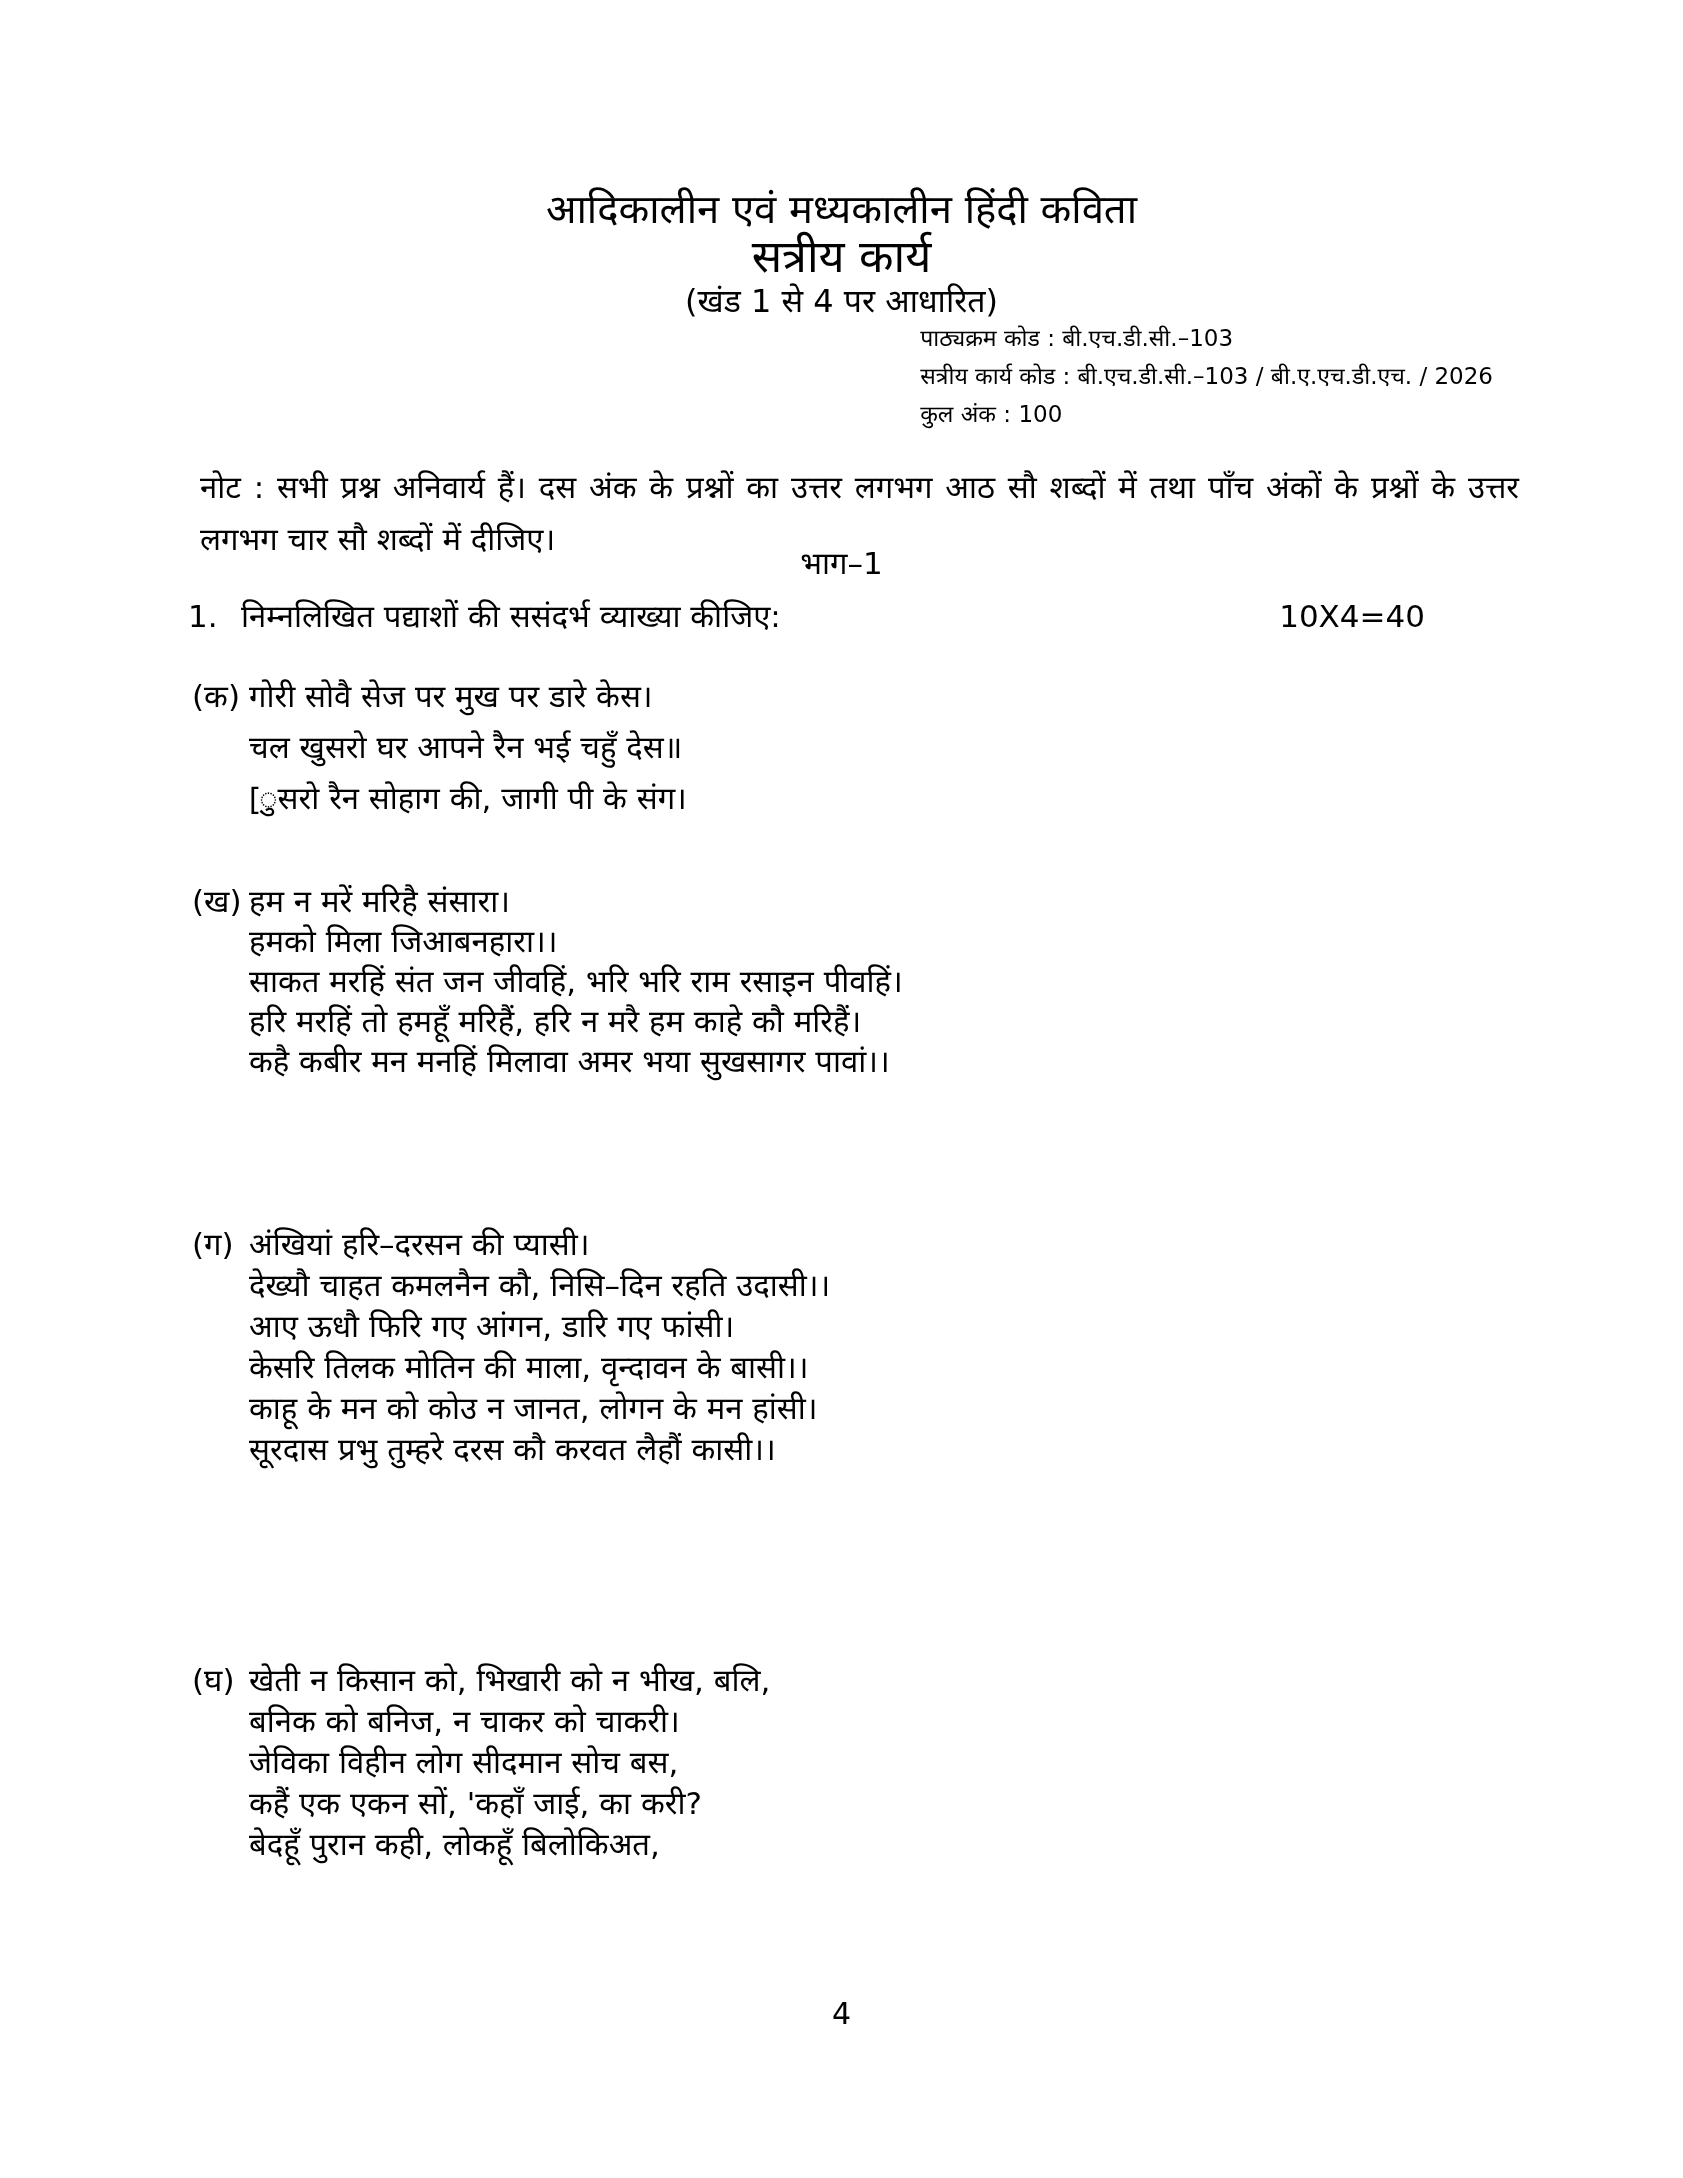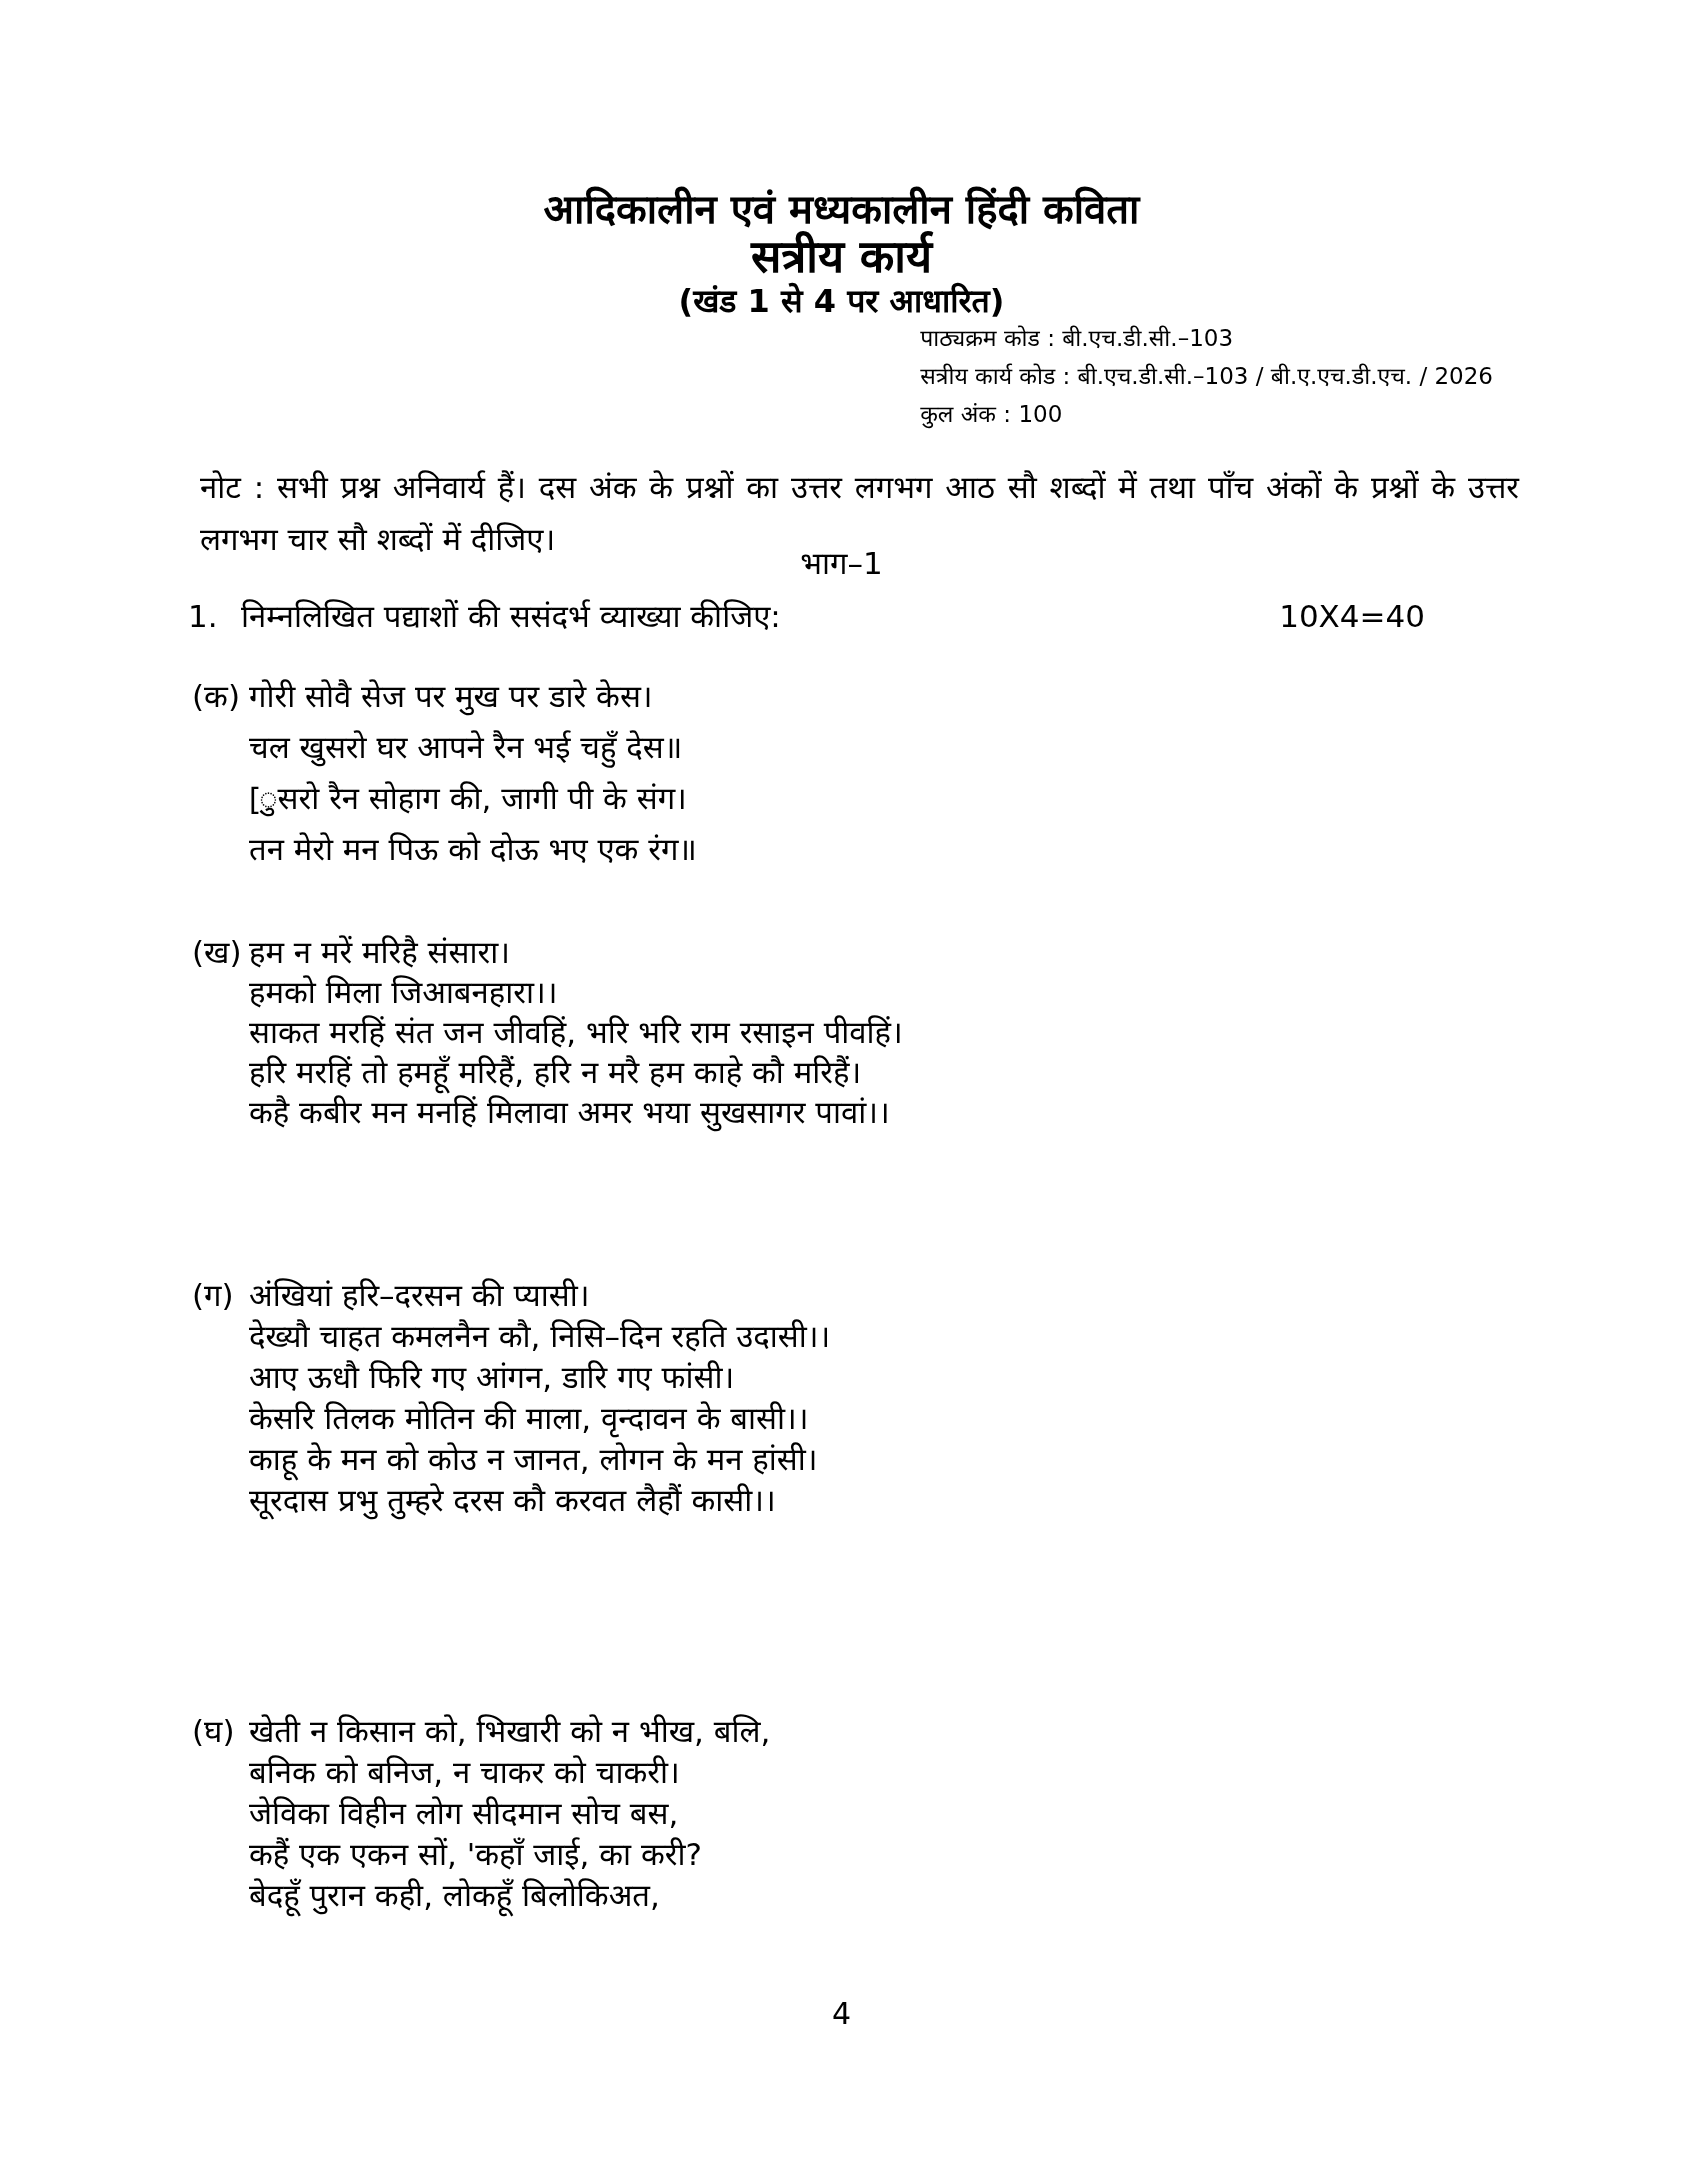--- a/index.html
+++ b/index.html
@@ -2,21 +2,21 @@
 <html><head>
 <meta charset="utf-8">
 <style>
   html,body { margin:0; padding:0; background:#e8e8e8; }
   .page {
     position:relative; width:1683px; height:2178px; margin:0 auto;
     background:#ffffff; color:#000000;
     font-family:"DejaVu Sans","Liberation Sans",sans-serif;
     overflow:hidden;
   }
-  .title-block { position:absolute; top:184px; left:0; width:100%; text-align:center; font-weight:bold; }
+  .title-block { position:absolute; top:184px; left:0; width:100%; text-align:center; font-weight:normal; }
   .t1 { font-size:40px; line-height:51px; }
   .t2 { font-size:45px; line-height:44px; }
   .t3 { font-size:32px; line-height:44px; }
 
   .codes { position:absolute; top:319px; right:190px; font-size:23px; line-height:38px; }
 
   .note { position:absolute; top:449px; left:188px; width:1319px; margin:12px;
           font-size:31px; line-height:52px; text-align:justify; }
 
   .part { position:absolute; top:541px; left:0; width:100%; text-align:center; font-size:31px; }
@@ -64,21 +64,20 @@
     <span class="qmarks">10X4=40</span>
   </div>
 
   <div id="verses">
       <div class="verse">
         <div class="vlabel">(क)</div>
         <div class="vlines">
           <div class="vline">गोरी सोवै सेज पर मुख पर डारे केस।</div>
           <div class="vline">चल खुसरो घर आपने रैन भई चहुँ देस॥</div>
           <div class="vline">[ुसरो रैन सोहाग की, जागी पी के संग।</div>
-          <div class="vline">तन मेरो मन पिऊ को दोऊ भए एक रंग॥</div>
         </div>
       </div>
       <div class="verse">
         <div class="vlabel">(ख)</div>
         <div class="vlines">
           <div class="vline">हम न मरें मरिहै संसारा।</div>
           <div class="vline">हमको मिला जिआबनहारा।।</div>
           <div class="vline">साकत मरहिं संत जन जीवहिं, भरि भरि राम रसाइन पीवहिं।</div>
           <div class="vline">हरि मरहिं तो हमहूँ मरिहैं, हरि न मरै हम काहे कौ मरिहैं।</div>
           <div class="vline">कहै कबीर मन मनहिं मिलावा अमर भया सुखसागर पावां।।</div>

